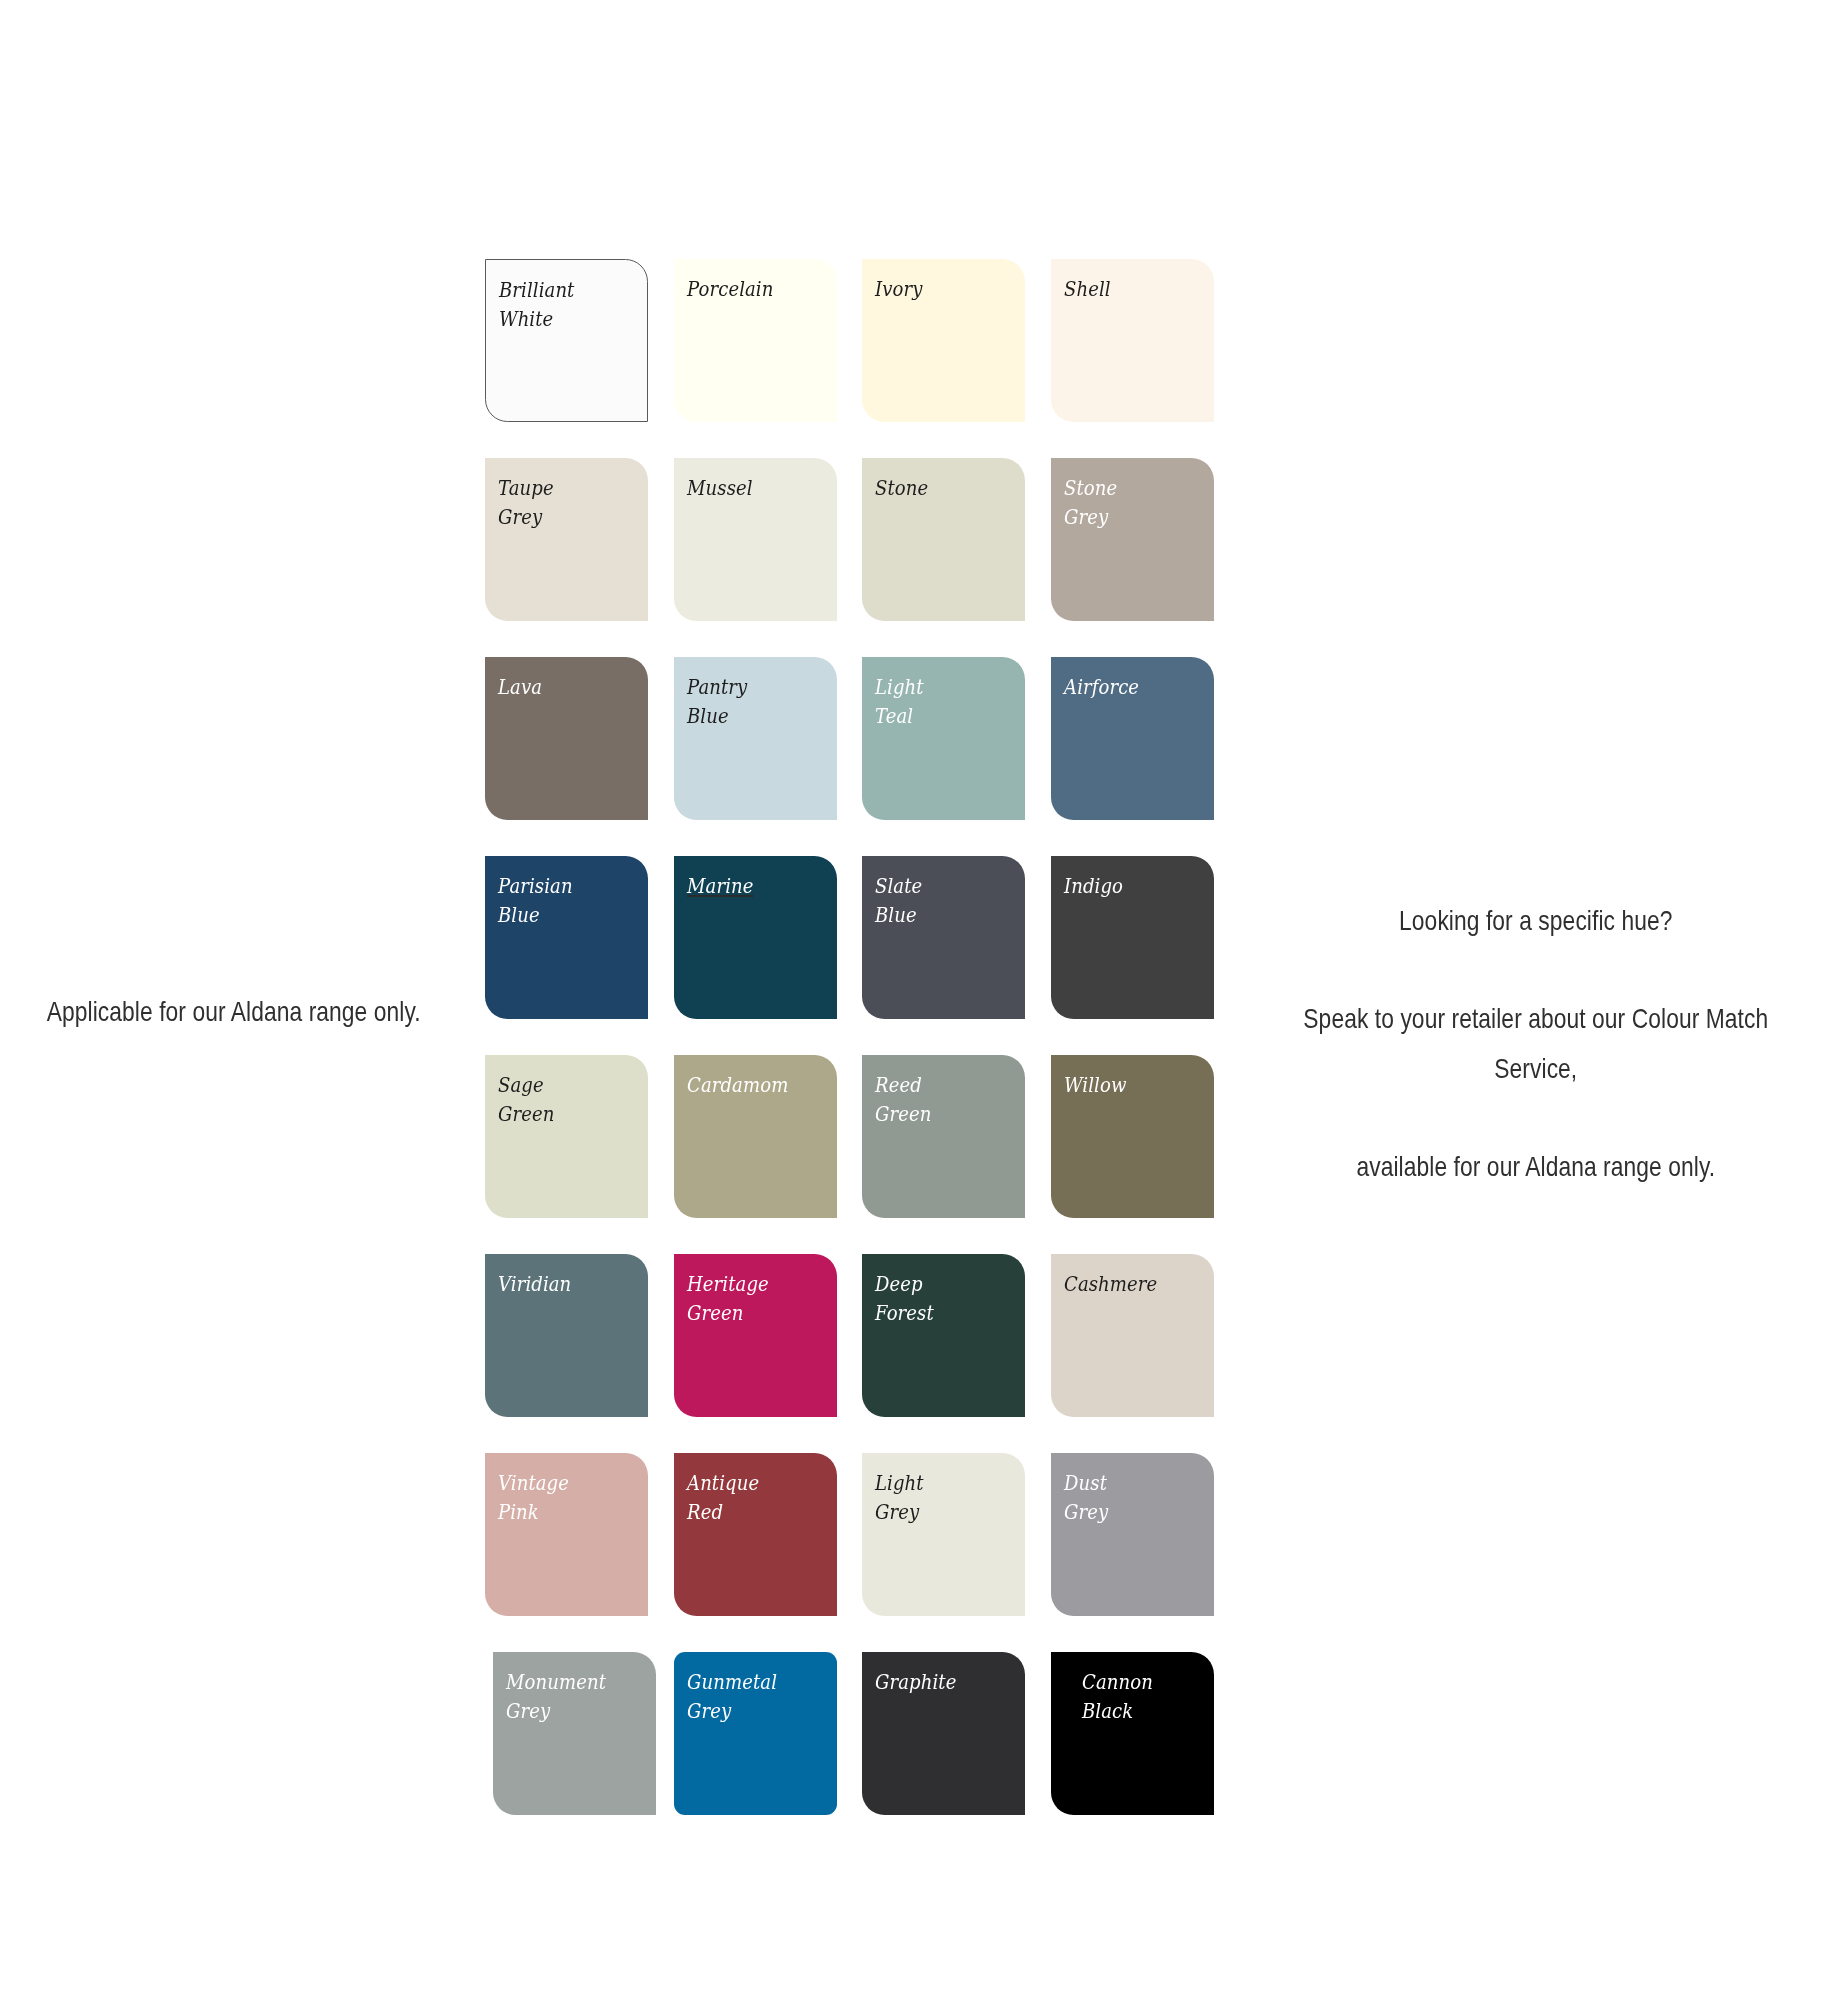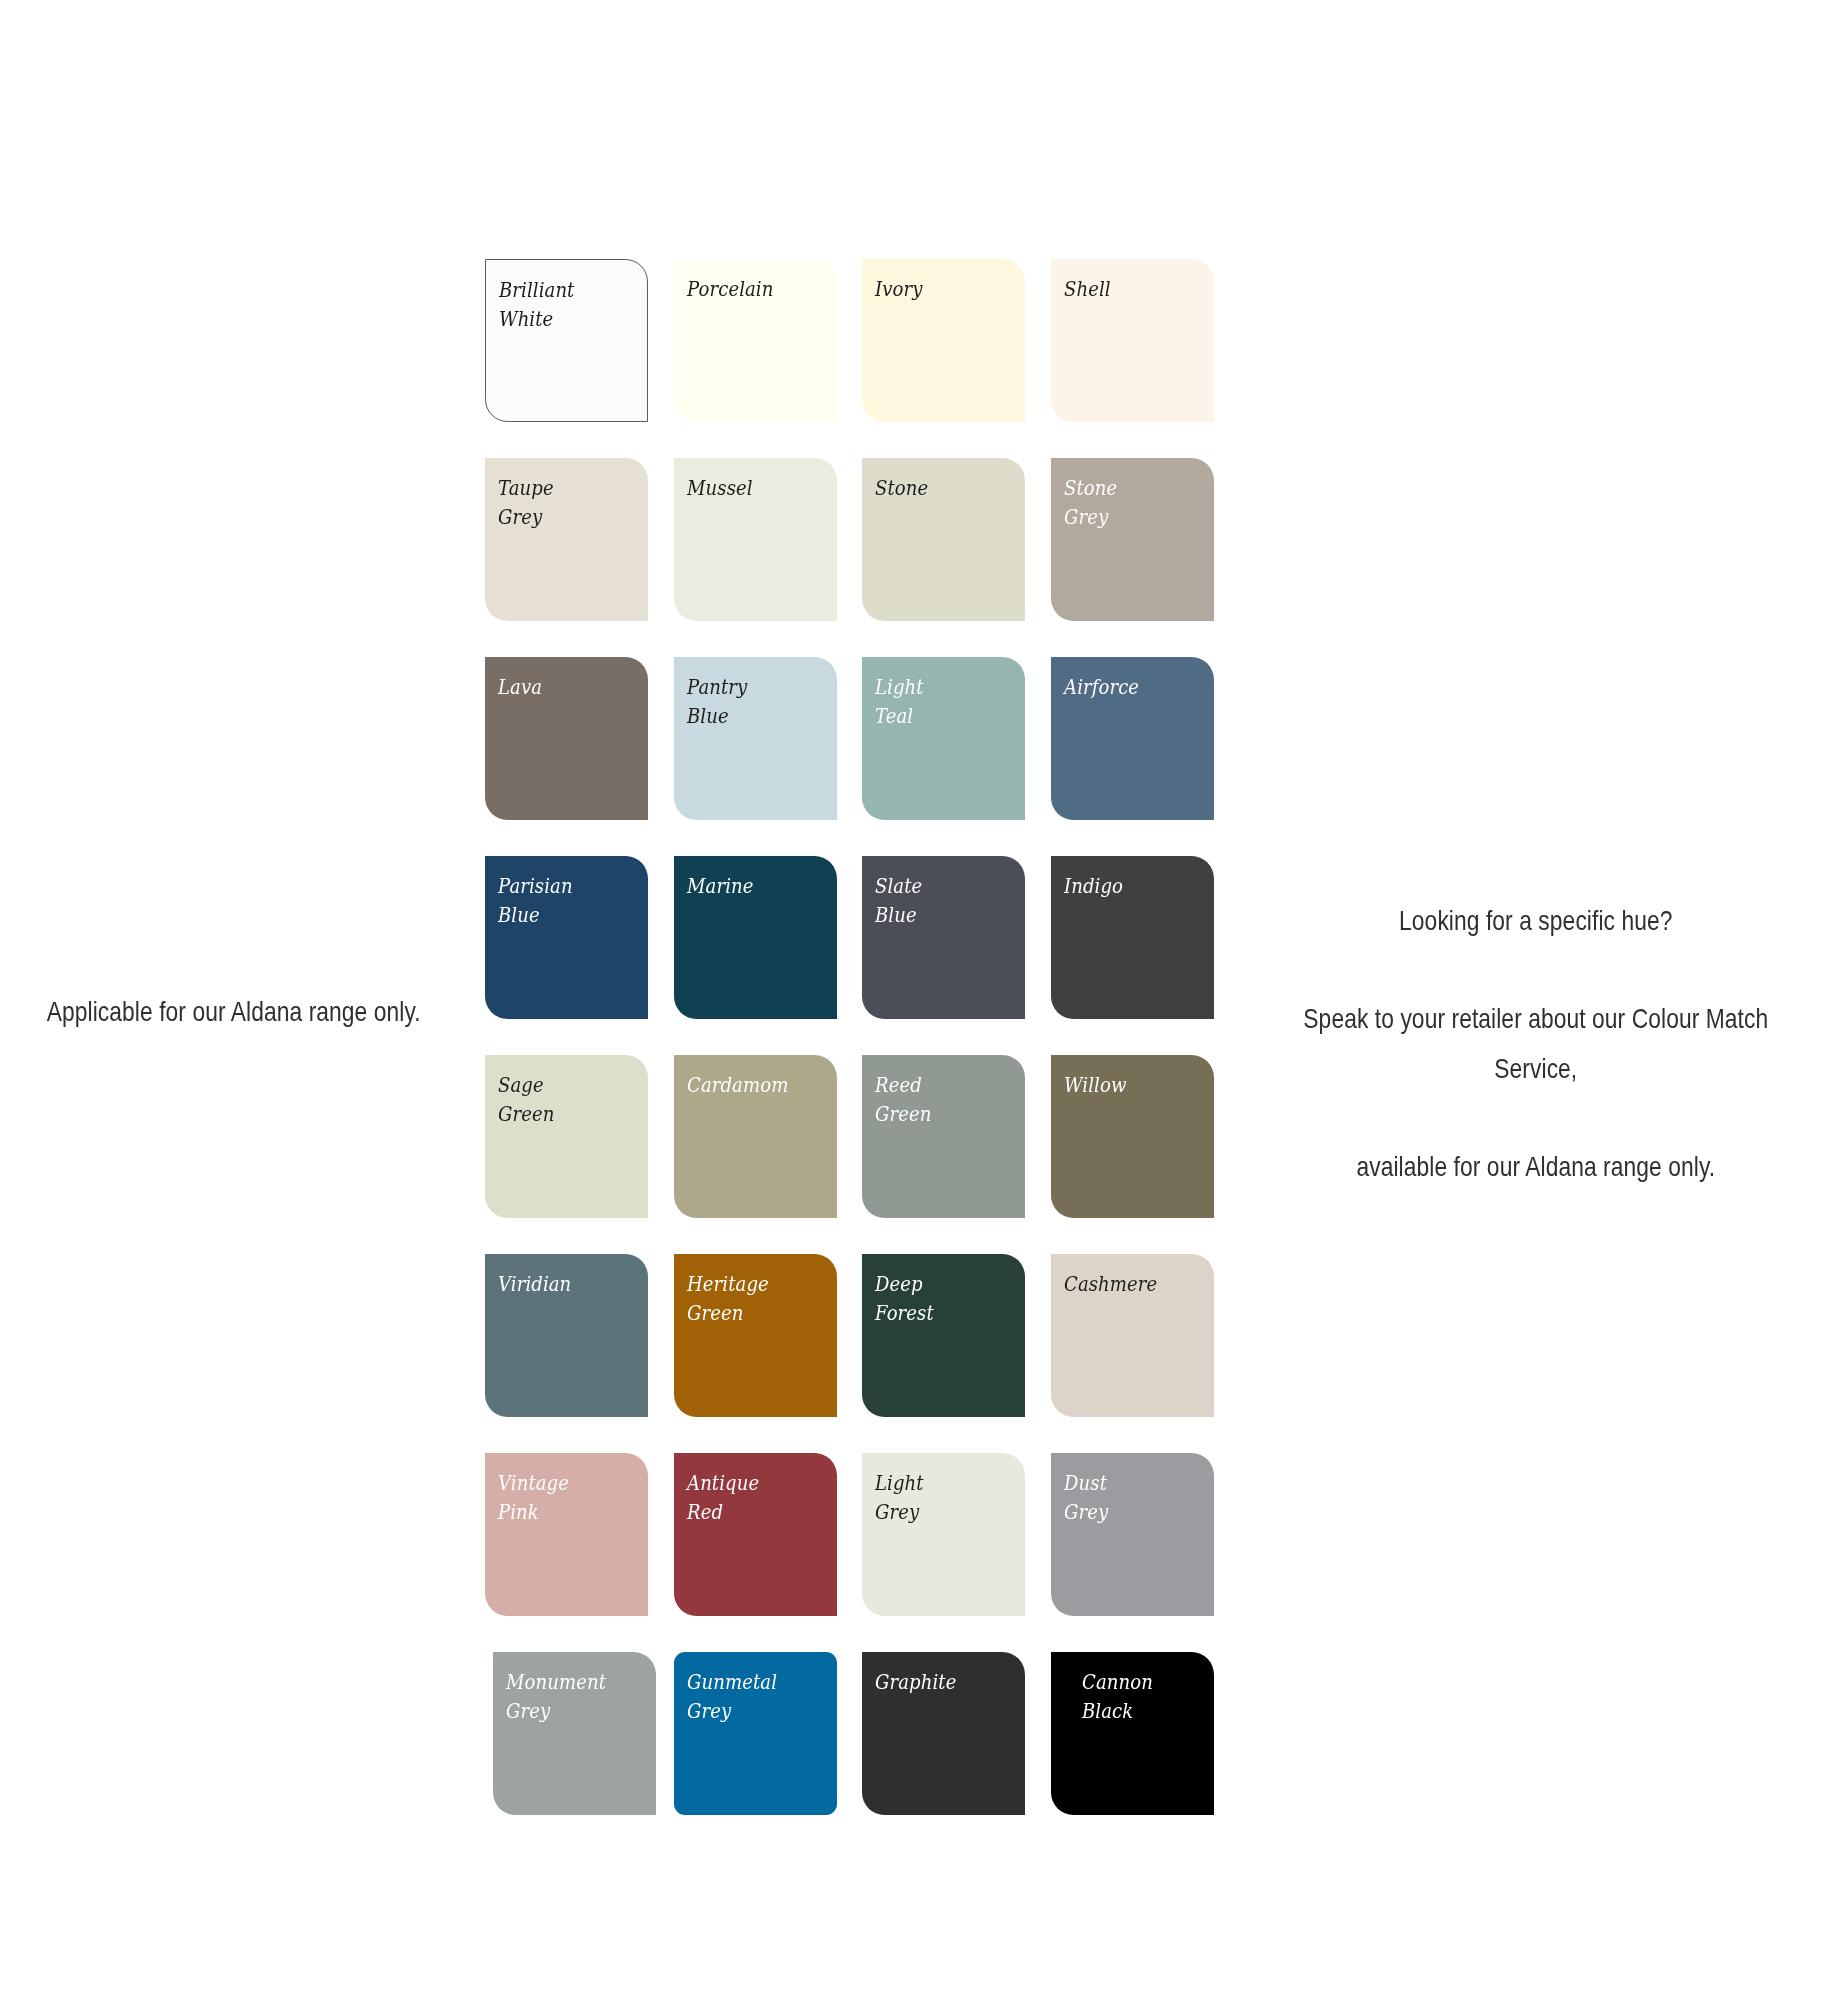--- a/index.html
+++ b/index.html
@@ -150,21 +150,21 @@
           <div class="swatch-label label-light">Light
 Teal</div>
         </div>
         <div class="swatch" style="background: rgb(80, 108, 132);">
           <div class="swatch-label label-light">Airforce</div>
         </div>
         <div class="swatch" style="background: rgb(30, 68, 104);">
           <div class="swatch-label label-light">Parisian
 Blue</div>
         </div>
-        <div class="swatch" style="background: rgb(15, 65, 83);">
+        <div class="swatch" style="background: rgb(15, 65, 83); text-decoration: underline;">
           <div class="swatch-label label-light">Marine</div>
         </div>
         <div class="swatch" style="background: rgb(75, 77, 87);">
           <div class="swatch-label label-light">Slate
 Blue</div>
         </div>
         <div class="swatch" style="background: #404040;">
           <div class="swatch-label label-light">Indigo</div>
         </div>
         <div class="swatch" style="background: rgb(221, 223, 202);">
@@ -177,21 +177,21 @@
         <div class="swatch" style="background: rgb(145, 154, 146);">
           <div class="swatch-label label-light">Reed
 Green</div>
         </div>
         <div class="swatch" style="background: rgb(118, 110, 85);">
           <div class="swatch-label label-light">Willow</div>
         </div>
         <div class="swatch" style="background: rgb(92, 116, 121);">
           <div class="swatch-label label-light">Viridian</div>
         </div>
-        <div class="swatch" style="background: #a16207;">
+        <div class="swatch" style="background: #be185d;">
           <div class="swatch-label label-light">Heritage
 Green</div>
         </div>
         <div class="swatch" style="background: rgb(39, 64, 58);">
           <div class="swatch-label label-light">Deep
 Forest</div>
         </div>
         <div class="swatch" style="background: rgb(220, 212, 200);">
           <div class="swatch-label label-dark">Cashmere</div>
         </div>

